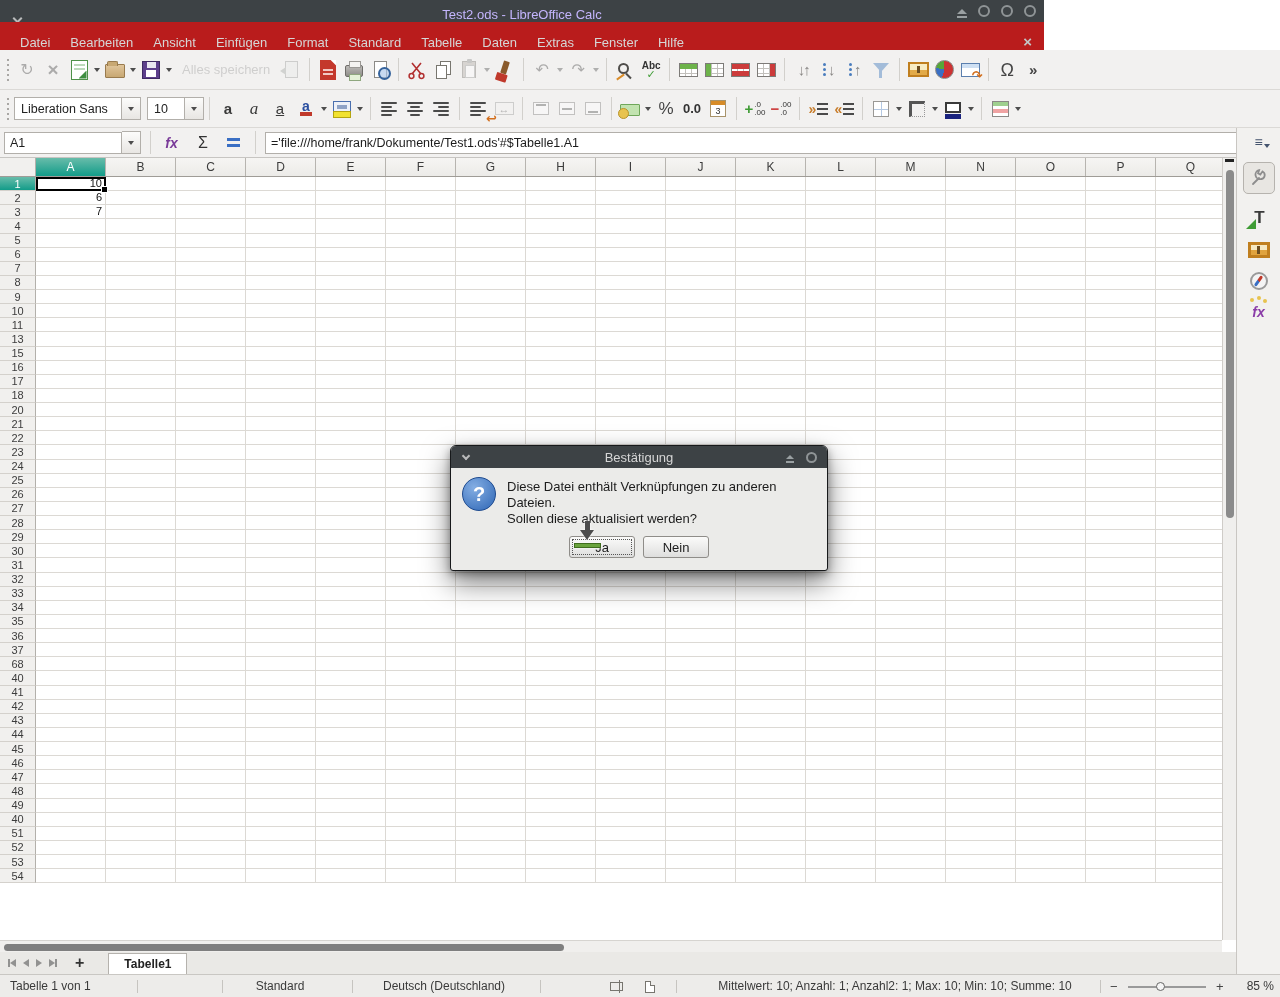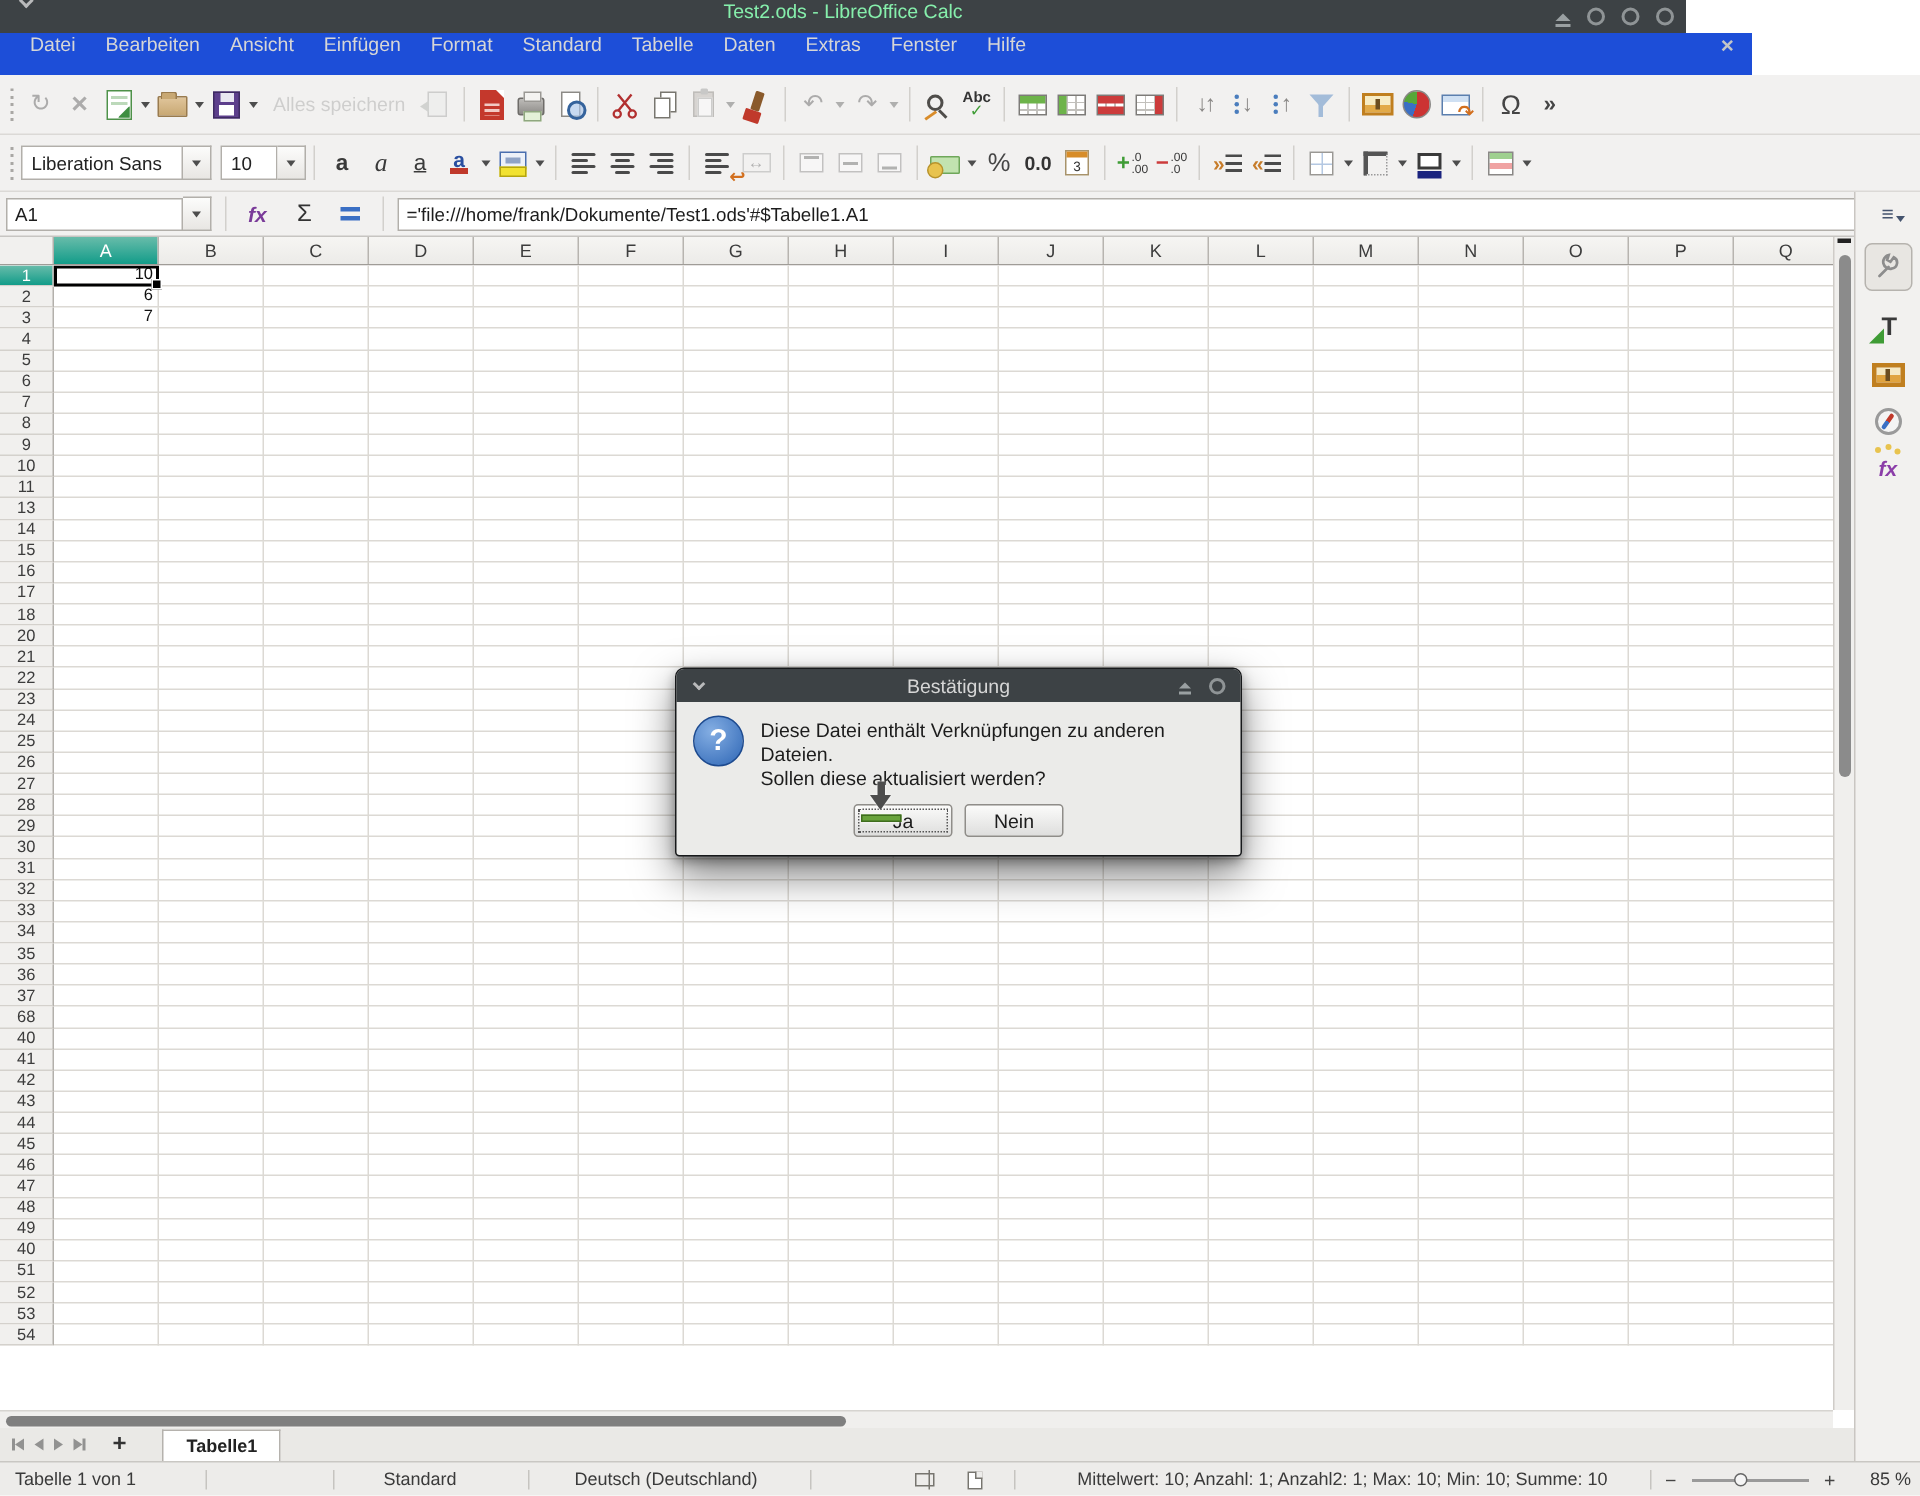--- a/index.html
+++ b/index.html
@@ -1,27 +1,27 @@
 <!DOCTYPE html>
 <html><head>
 <meta charset="utf-8">
 <style>
   *{box-sizing:border-box;margin:0;padding:0}
   html,body{width:1280px;height:997px;overflow:hidden;font-family:"Liberation Sans","DejaVu Sans",sans-serif;background:#fff}
   i,b,em{font-style:normal;font-weight:normal}
 
   
-  .titlebar{position:absolute;top:0;left:0;width:1124px;height:22px;background:#3d4245;color:#86efac;display:flex;align-items:flex-start}
+  .titlebar{position:absolute;top:0;left:0;width:1044px;height:22px;background:#3d4245;color:#c4b5fd;display:flex;align-items:flex-end}
   .chev{width:7px;height:7px;border-right:2px solid #b9babb;border-bottom:2px solid #b9babb;transform:rotate(45deg);margin:-3px 0 0 14px}
   .tb-title{position:absolute;left:0;right:0;text-align:center;font-size:13px}
   .win-btns{position:absolute;right:8px;top:0;height:22px;display:flex;align-items:center;gap:11px}
   .eject{width:0;height:0;border-left:5px solid transparent;border-right:5px solid transparent;border-bottom:5px solid #9aa0a2;position:relative}
   .eject::after{content:'';position:absolute;left:-5px;top:7px;width:10px;height:2px;background:#9aa0a2}
   .circ{width:12px;height:12px;border:2px solid #8f9496;border-radius:50%}
-  .menubar{position:absolute;top:22px;left:0;width:1168px;height:28px;background:#1d4ed8;display:flex;align-items:flex-start;padding-left:10px}
+  .menubar{position:absolute;top:22px;left:0;width:1044px;height:28px;background:#b91c1c;display:flex;align-items:flex-end;padding-left:10px}
   .menubar span.mi{color:#d6d6d6;font-size:13px;padding:0 10px;cursor:default}
   .menu-close{margin-left:auto;margin-right:12px;color:#c3c6c7;font-size:15px;font-weight:bold}
 
   
   .toolbar{position:absolute;left:0;width:1280px;background:#f2f1f0;display:flex;align-items:center;padding:0 3px;border-bottom:1px solid #dbd9d6}
   #tb1{top:50px;height:40px}
   #tb2{top:90px;height:38px}
   .grip{width:7px;height:22px;margin:0 2px;background:repeating-linear-gradient(#a9a7a4 0 2px,transparent 2px 5px);background-size:2px 100%;background-position:2px 0;background-repeat:no-repeat}
   .sep{width:1px;height:23px;background:#d2d0cc;margin:0 5px;flex:none}
   .ico{width:26px;height:27px;display:flex;align-items:center;justify-content:center;flex:none;position:relative;border-radius:2px}
@@ -772,40 +772,20 @@
       <div class="cell"></div>
       <div class="cell"></div>
       <div class="cell"></div>
       <div class="cell"></div>
       <div class="cell"></div>
       <div class="cell"></div>
       <div class="cell"></div>
       <div class="cell"></div>
     </div>
     <div class="grid-row">
-      <div class="row-h">14</div>
-      <div class="cell"></div>
-      <div class="cell"></div>
-      <div class="cell"></div>
-      <div class="cell"></div>
-      <div class="cell"></div>
-      <div class="cell"></div>
-      <div class="cell"></div>
-      <div class="cell"></div>
-      <div class="cell"></div>
-      <div class="cell"></div>
-      <div class="cell"></div>
-      <div class="cell"></div>
-      <div class="cell"></div>
-      <div class="cell"></div>
-      <div class="cell"></div>
-      <div class="cell"></div>
-      <div class="cell"></div>
-    </div>
-    <div class="grid-row">
       <div class="row-h">15</div>
       <div class="cell"></div>
       <div class="cell"></div>
       <div class="cell"></div>
       <div class="cell"></div>
       <div class="cell"></div>
       <div class="cell"></div>
       <div class="cell"></div>
       <div class="cell"></div>
       <div class="cell"></div>

